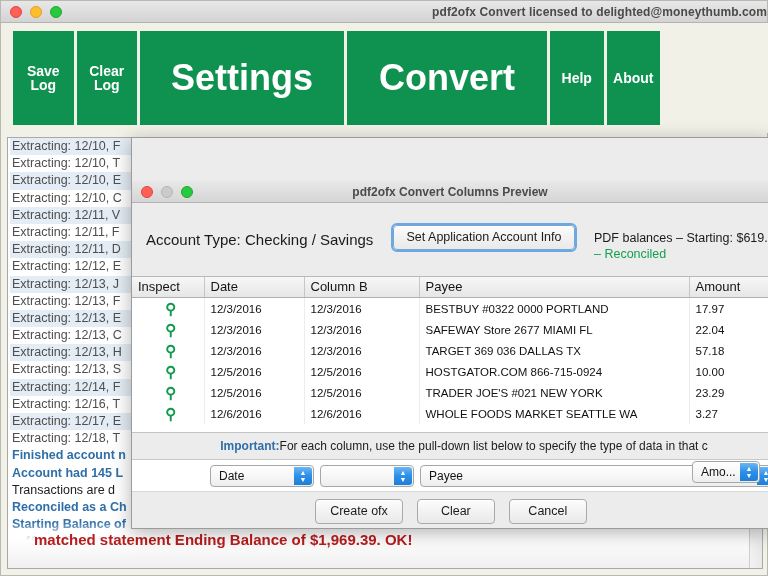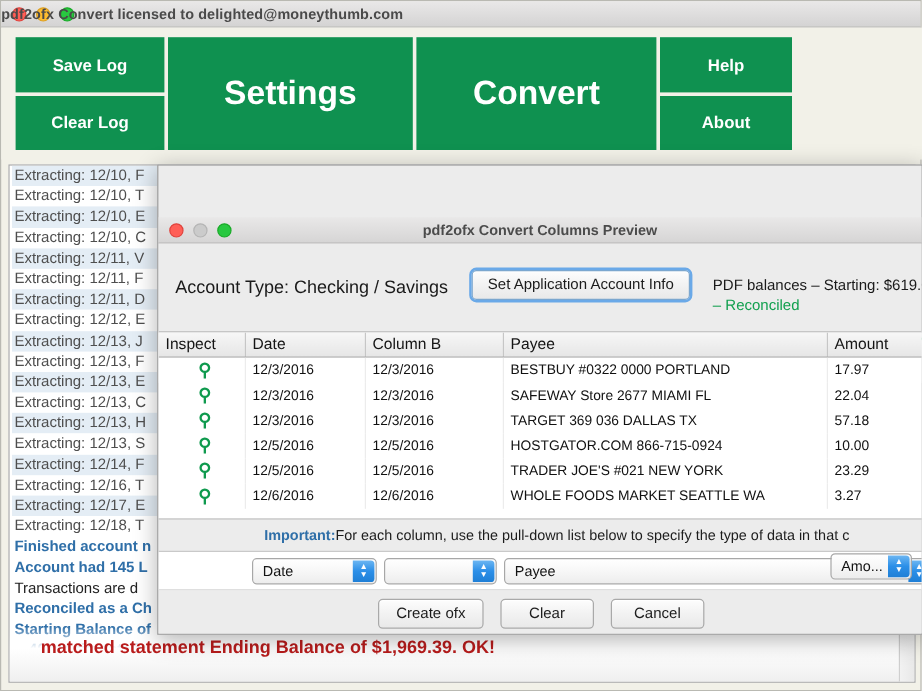--- a/index.html
+++ b/index.html
@@ -25,49 +25,49 @@
     position: relative;
     display: flex; align-items: center;
   }
   .traffic { display: flex; gap: 8px; margin-left: 9px; }
   .tl { width: 12px; height: 12px; border-radius: 50%; }
   .tl.red    { background: #ff5f57; border: 1px solid #e0443e; }
   .tl.yellow { background: #ffbd2e; border: 1px solid #dea123; }
   .tl.green  { background: #28c840; border: 1px solid #1aab29; }
   .tl.grey   { background: #cbcbcb; border: 1px solid #b5b5b5; }
   .titlebar-title {
-    position: absolute; left: 0; right: 0; text-align: left;
+    position: absolute; left: 0; right: 0; text-align: right;
     font-size: 12px; color: #4a4a4a; font-weight: 600;
     letter-spacing: .1px;
   }
 
   
   #toolbar {
     position: absolute; left: 0; top: 22px;
     width: 768px; height: 110px;
     background: #f2f1e8;
     padding: 8px 10px 8px 12px;
   }
   .tb-grid {
     width: 100%; height: 100%;
     display: flex; gap: 3px;
   }
-  .tb-col { display: flex; flex-direction: column; gap: 3px; }
+  .tb-col { display: flex; flex-direction: row; gap: 3px; }
   .gbtn {
     background: #0f9150;
     color: #ffffff;
     display: flex; align-items: center; justify-content: center;
     font-weight: bold;
     cursor: pointer;
     user-select: none;
     text-align: center;
     line-height: 1;
   }
   .gbtn.small { font-size: 14px; }
-  .gbtn.big   { font-size: 28px; }
+  .gbtn.big   { font-size: 36px; }
   .col-log   { width: 124px; }
   .col-log .gbtn { flex: 1; }
   .col-settings { width: 204px; }
   .col-settings .gbtn { flex: 1; }
   .col-convert  { width: 200px; }
   .col-convert .gbtn { flex: 1; }
   .col-web { width: 110px; }
   .col-web .gbtn { flex: 1; }
   .col-help { width: 110px; }
   .col-help .gbtn { flex: 1; }

